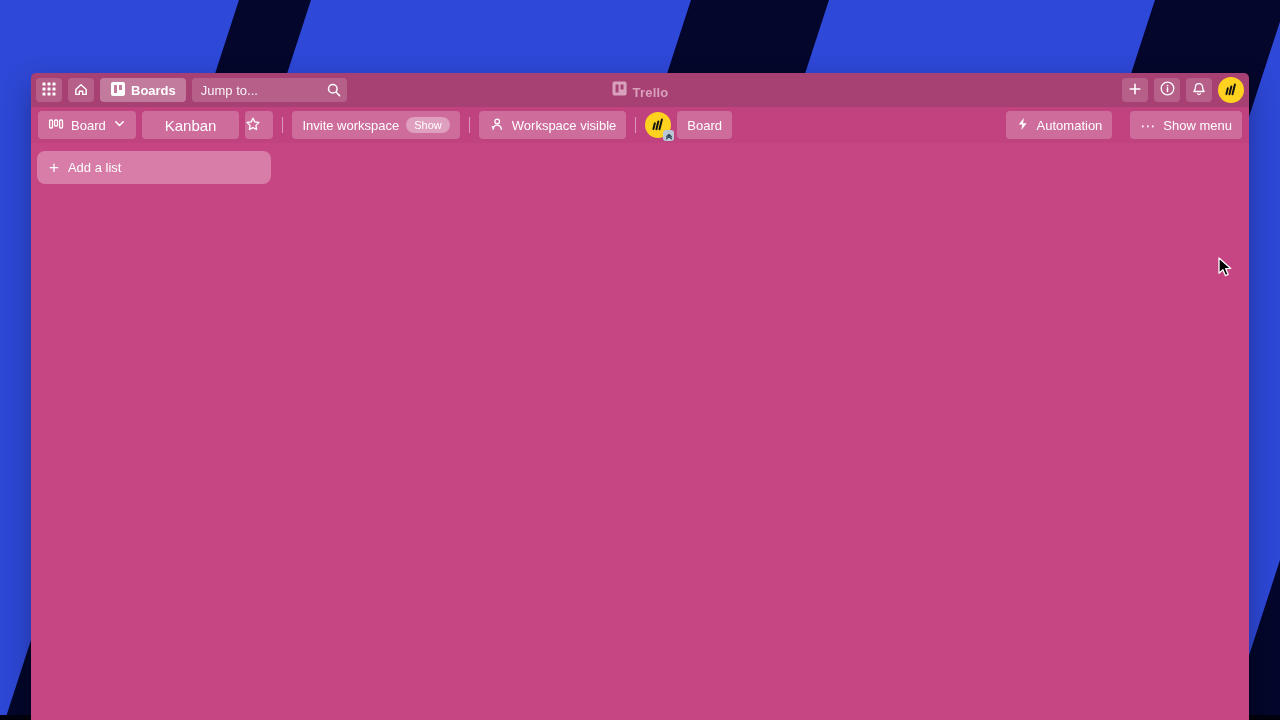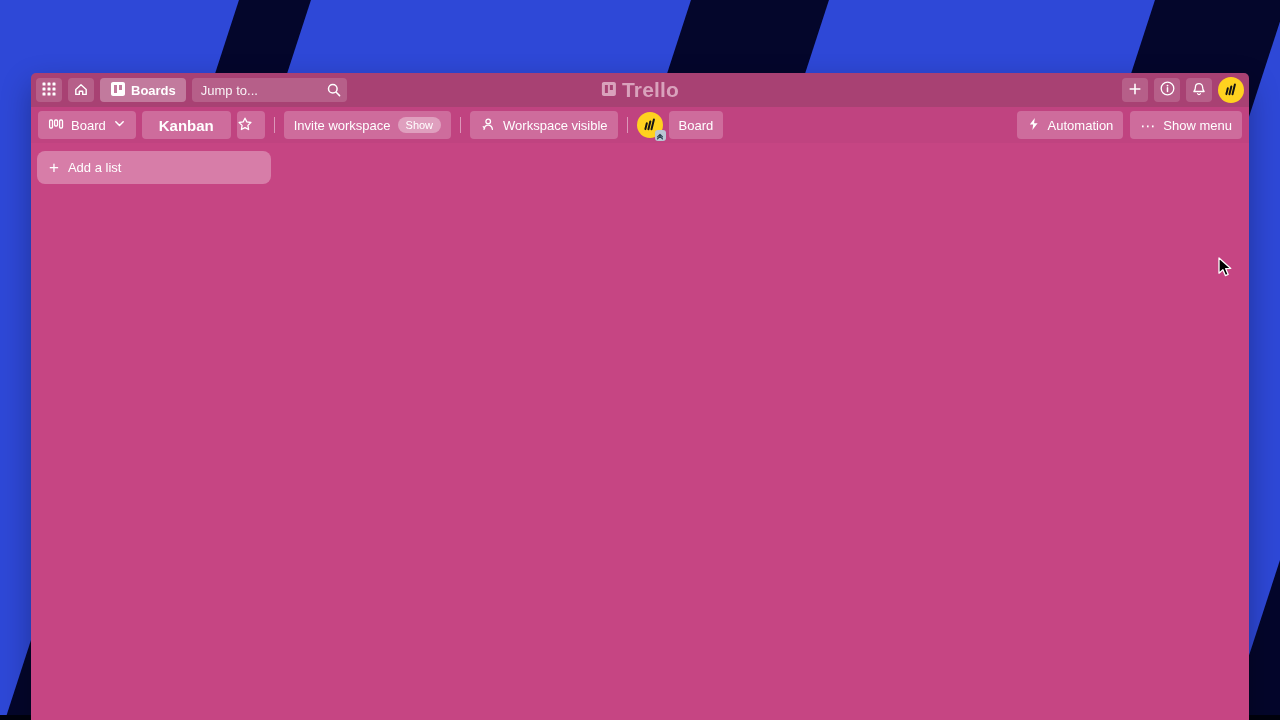--- a/index.html
+++ b/index.html
@@ -41,22 +41,22 @@
   .jump { position:relative; width:155px; height:24px; }
   .jump input {
     width:100%; height:100%; border:none; outline:none; border-radius:4px;
     background:rgba(255,255,255,.16); color:#5eead4; font-size:13px;
     padding:0 26px 0 9px; font-family:inherit;
   }
   .jump input::placeholder { color:rgba(255,255,255,.92); opacity:1; }
   .jump .search-ic { position:absolute; right:5px; top:4px; pointer-events:none; }
   .logo {
     position:absolute; left:50%; top:50%; transform:translate(-50%,-50%);
-    display:flex; align-items:flex-start; gap:5px;
-    color:#d9a2bc; font-weight:700; font-size:21px; letter-spacing:.2px;
+    display:flex; align-items:flex-end; gap:5px;
+    color:#d9a2bc; font-weight:700; font-size:13px; letter-spacing:.2px;
   }
   .nav-right { margin-left:auto; display:flex; align-items:center; gap:6px; }
 
   .avatar {
     width:26px; height:26px; border-radius:50%; background:#ffd21f;
     display:flex; align-items:center; justify-content:center;
     position:relative; flex:none; cursor:pointer; border:none;
   }
   .avatar .admin-badge {
     position:absolute; right:-3px; bottom:-3px; width:11px; height:11px;
@@ -67,28 +67,28 @@
   
   .boardbar {
     height:36px; flex:none; background:#c04380;
     display:flex; align-items:center; gap:6px; padding:0 7px;
   }
   .hdr-btn {
     height:28px; border:none; cursor:pointer; border-radius:4px;
     background:rgba(255,255,255,.22); color:#fff; font-size:13px;
     display:flex; align-items:center; gap:7px; padding:0 10px; font-family:inherit;
   }
-  .hdr-btn.name { font-weight:700; font-size:15px; padding:0 17px; }
+  .hdr-btn.name { font-weight:400; font-size:15px; padding:0 23px; }
   .hdr-btn.icon-only { width:28px; padding:0; }
   .pill {
     background:rgba(255,255,255,.35); border-radius:9px;
     font-size:11px; padding:2px 8px; color:#fff;
   }
   .divider { width:1px; height:16px; background:rgba(255,255,255,.45); margin:0 3px; flex:none; }
-  .hdr-right { margin-left:auto; display:flex; align-items:center; gap:7px; }
+  .hdr-right { margin-left:auto; display:flex; align-items:center; gap:18px; }
   .ellipsis-glyph { font-size:15px; line-height:1; letter-spacing:1px; }
 
   
   .canvas { flex:1; background:#c64583; position:relative; padding:8px 6px; }
   .canvas::after {
     content:""; position:absolute; left:0; right:0; bottom:0; height:22px;
     background:linear-gradient(to top, rgba(0,0,0,.16), rgba(0,0,0,0));
     pointer-events:none;
   }
   .add-list {

